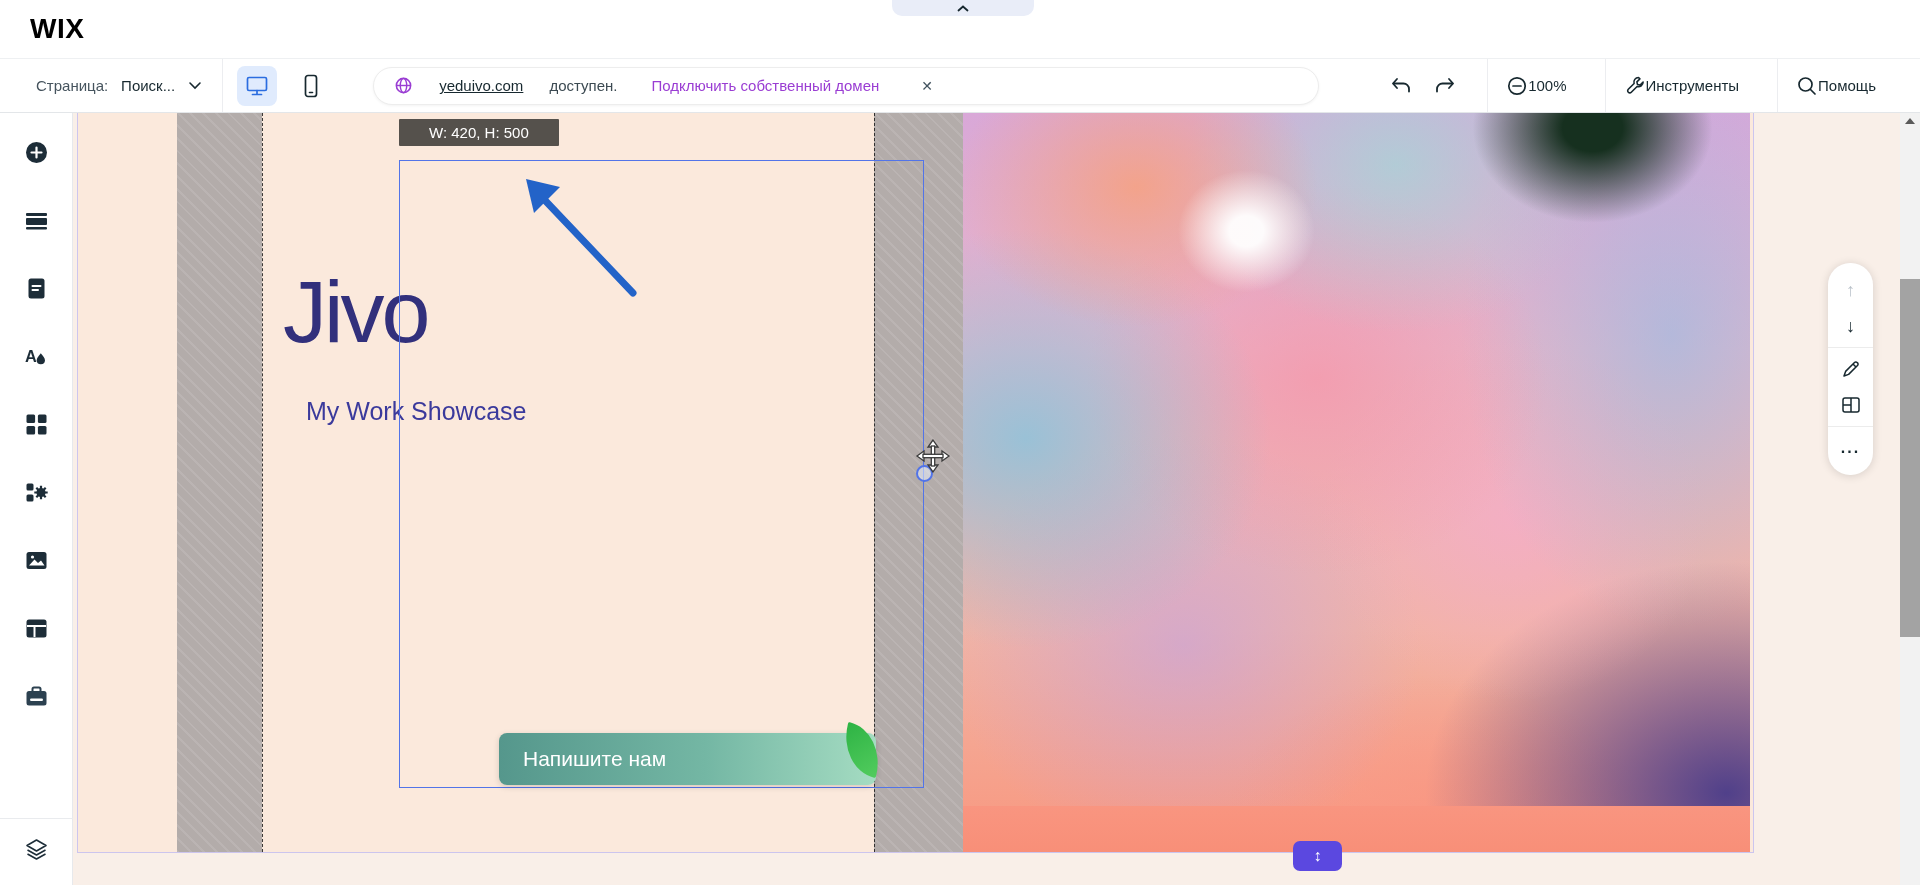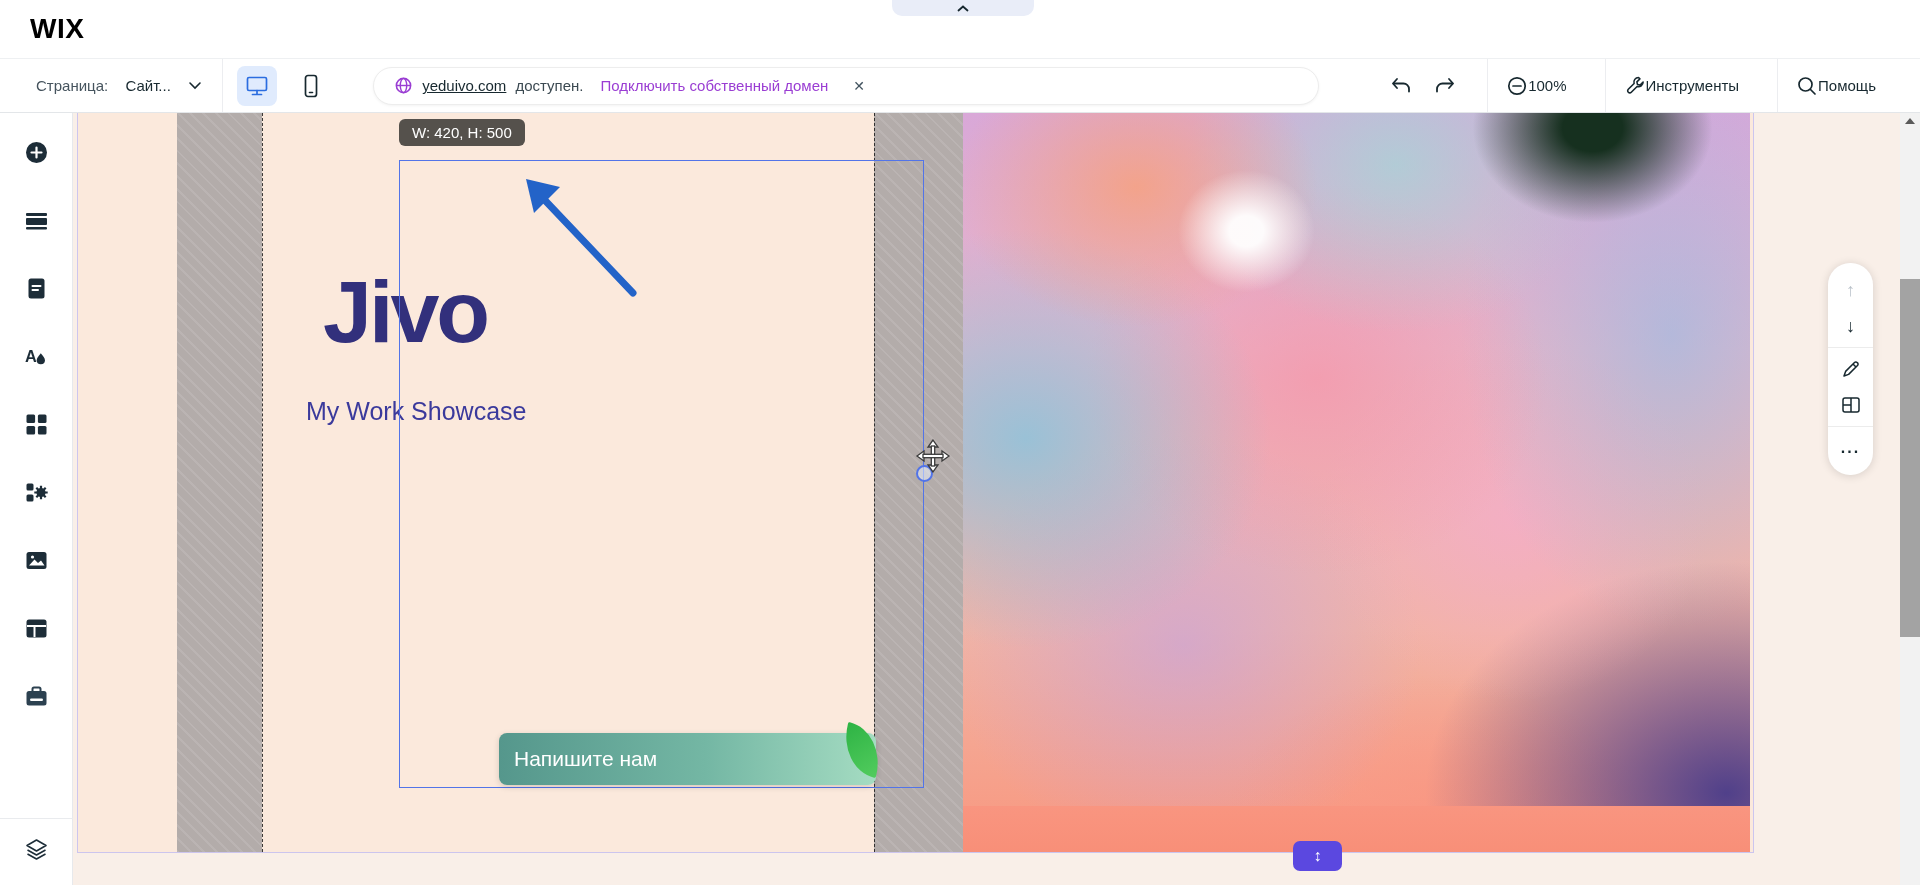--- a/index.html
+++ b/index.html
@@ -25,21 +25,21 @@
   
   .toolbar { position:absolute; left:0; top:59px; width:1920px; height:54px; background:#fff;
     border-bottom:1px solid #e3e6e9; display:flex; align-items:center; z-index:35; font-size:15px; color:#17282f; }
   .page-group { display:flex; align-items:center; margin-left:36px; gap:12px; cursor:pointer;text-align:center; }
   .page-label { color:#46545e; }
   .page-value { color:#17282f; min-width:56px; }
   .tb-div { width:1px; height:53px; background:#ecedf0; margin-left:20px; }
   .device-btn { width:40px; height:40px; margin-left:14px; border-radius:8px; display:flex; align-items:center; justify-content:center; cursor:pointer; }
   .device-btn.active { background:#e0ebfd; }
   .url-pill { margin-left:42px; width:946px; height:38px; background:#fff; border:1px solid #ededed;
-    box-shadow:0 1px 3px rgba(0,0,0,.05); border-radius:19px; display:flex; align-items:center; padding:0 20px; gap:9px; }
+    box-shadow:0 1px 3px rgba(0,0,0,.05); border-radius:19px; display:flex; align-items:center; padding:0 20px; gap:26px; }
   .domain { text-decoration:underline; color:#17282f; cursor:pointer; }
   .domain-status { color:#3c4a52; }
   .connect-domain { color:#9a3dd3; margin-left:8px; cursor:pointer; }
   .url-close { margin-left:16px; color:#42535f; font-size:14px; cursor:pointer; }
   .tb-right { margin-left:auto; margin-right:26px; display:flex; align-items:center; }
   .icon-btn { display:flex; align-items:center; justify-content:center; cursor:pointer; padding:0 10px; }
   .tb-right .group { display:flex; align-items:center; padding:0 18px; cursor:pointer; }
 
   
   .sidebar { position:absolute; left:0; top:113px; width:73px; height:772px; background:#fff;
@@ -69,37 +69,37 @@
       radial-gradient(330px 280px at 45% 36%, rgba(250,140,160,.55), rgba(250,140,160,0) 70%),
       radial-gradient(300px 420px at 90% 30%, rgba(130,190,235,.50), rgba(130,190,235,0) 70%),
       radial-gradient(280px 260px at 70% 55%, rgba(246,172,202,.70), rgba(246,172,202,0) 70%),
       radial-gradient(340px 300px at 28% 72%, rgba(190,160,232,.55), rgba(190,160,232,0) 70%),
       radial-gradient(430px 330px at 97% 92%, rgba(66,56,138,.92), rgba(66,56,138,0) 70%),
       radial-gradient(300px 210px at 60% 96%, rgba(250,150,130,.80), rgba(250,150,130,0) 70%),
       linear-gradient(180deg, #d9a8d8 0%, #e8b4c8 32%, #f2b4a4 70%, #f8977f 100%); }
   .salmon-band { position:absolute; left:885px; bottom:0; width:787px; height:46px;
     background:linear-gradient(180deg,#f99580,#f88f78); z-index:2; }
 
-  .jivo-logo { position:absolute; left:205px; top:148px; font-size:88px; font-weight:bold;
-    letter-spacing:-3px; color:#32307c; z-index:3;margin-left:40px; }
+  .jivo-logo { position:absolute; left:205px; top:148px; font-size:88px; font-weight:normal;
+    letter-spacing:-3px; color:#32307c; z-index:3; }
   .tagline { position:absolute; left:205px; top:284px; font-size:25px; color:#3b3a9c; z-index:3;margin-left:23px; }
   .arrow-svg { position:absolute; left:438px; top:58px; z-index:3; }
 
   .selection { position:absolute; left:321px; top:47px; width:525px; height:628px;
     border:1px solid #5274e8; z-index:4; }
-  .size-tooltip { position:absolute; left:321px; top:6px; height:27px; line-height:27px; padding:0 13px;
-    background:#55514c; color:#fff; font-size:15px; border-radius:6px; z-index:6; white-space:nowrap; }
+  .size-tooltip { position:absolute; left:321px; top:6px; height:27px; line-height:27px; padding:0 30px;
+    background:#55514c; color:#fff; font-size:15px; border-radius:1px; z-index:6; white-space:nowrap; }
   .sel-handle { position:absolute; left:838px; top:352px; width:17px; height:17px; border-radius:50%;
     border:2px solid #5274e8; background:rgba(232,240,255,.55); z-index:6; }
   .move-cursor { position:absolute; left:836px; top:324px; z-index:7; }
 
   .chat-widget { position:absolute; left:421px; top:620px; width:377px; height:52px; border-radius:8px;
     background:linear-gradient(90deg,#55978c 0%, #74b7a4 55%, #a5dcc2 100%);
     box-shadow:0 2px 6px rgba(0,0,0,.15); z-index:5; display:flex; align-items:center; cursor:pointer; }
-  .chat-text { color:#fff; font-size:21px; padding-left:15px; }
+  .chat-text { color:#fff; font-size:21px; padding-left:24px; }
   .chat-leaf { position:absolute; right:-6px; top:-7px; width:40px; height:48px;
     background:linear-gradient(135deg,#2eb344,#52cc5e); border-radius:4% 100% 4% 100%; transform:rotate(14deg); }
 
   .stretch-btn { position:absolute; left:1220px; top:728px; width:49px; height:30px; border-radius:7px;
     background:#5b48e0; color:#fff; display:flex; align-items:center; justify-content:center;
     font-size:16px; z-index:8; cursor:pointer; }
 
   .float-toolbar { position:absolute; left:1755px; top:150px; width:45px; height:212px; background:#fff;
     border-radius:22px; box-shadow:0 1px 10px rgba(0,0,0,.14); z-index:10; display:flex; flex-direction:column;
     align-items:center; justify-content:space-evenly; padding:6px 0; }
@@ -128,21 +128,21 @@
 
   <div class="collapse-tab">
     <svg width="12" height="7" viewBox="0 0 12 7">
       <path d="M1.5 5.5 L6 1.5 L10.5 5.5" fill="none" stroke="#17282f" stroke-width="1.8" stroke-linecap="round"></path>
     </svg>
   </div>
 
   <div class="toolbar">
     <div class="page-group">
       <span class="page-label">Страница:</span>
-      <span class="page-value">Сайт...</span>
+      <span class="page-value">Поиск...</span>
       <svg width="14" height="9" viewBox="0 0 14 9">
         <path d="M2 2 L7 7 L12 2" fill="none" stroke="#17282f" stroke-width="1.6" stroke-linecap="round"></path>
       </svg>
     </div>
     <div class="tb-div"></div>
 
     <div class="device-btn active">
       <svg width="24" height="22" viewBox="0 0 24 22">
         <rect x="2.5" y="2.5" width="19" height="13" rx="1.5" fill="none" stroke="#2b6de0" stroke-width="1.7"></rect>
         <path d="M12 15.5 V19 M7.5 19.5 H16.5" fill="none" stroke="#2b6de0" stroke-width="1.7" stroke-linecap="round"></path>

